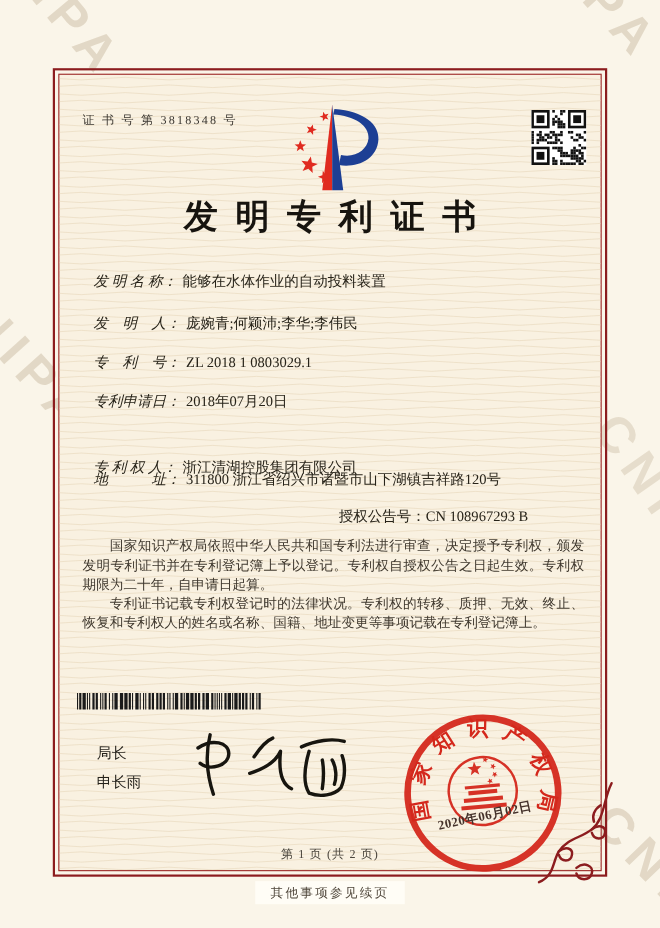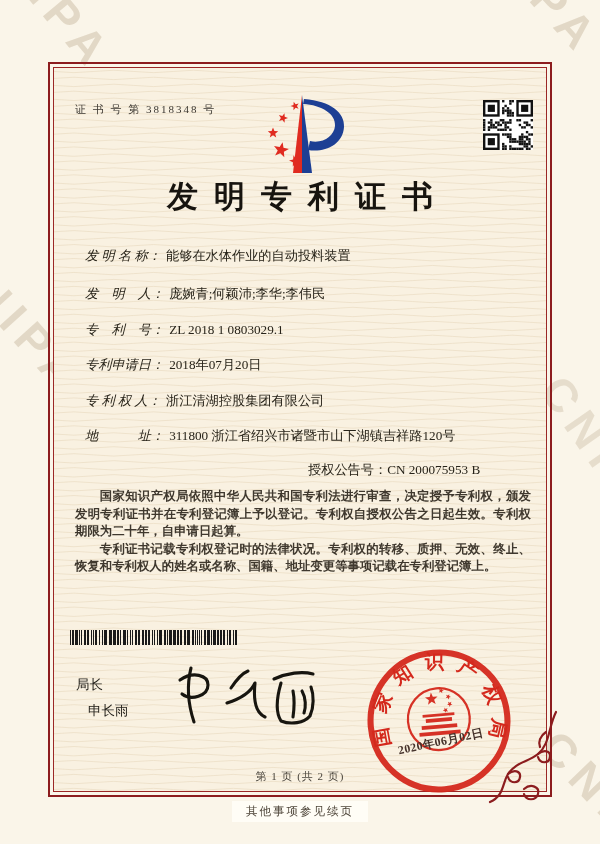--- a/index.html
+++ b/index.html
@@ -26,31 +26,31 @@
   .cert-no{position:absolute;left:75px;top:102px;font-size:11px;letter-spacing:2px;color:#3a3630;}
   .logo{position:absolute;left:252px;top:92px;}
   .qr{position:absolute;left:483px;top:100px;width:50px;height:50px;background:#fff;}
   .title{position:absolute;left:0;top:176px;width:600px;text-align:center;
          font-size:31px;font-weight:600;letter-spacing:16px;padding-left:16px;
          box-sizing:border-box;color:#17140f;}
   
   .row{position:absolute;left:85px;font-size:13.2px;white-space:nowrap;color:#272319;}
   .row .lab{display:inline-block;min-width:76px;font-style:italic;}
   .row .val{margin-left:5px;}
-  .r1{top:247px}.r2{top:285px}.r3{top:321px}.r4{top:356px}.r5{top:392px}.r6{top:427px}.r7{top:461px}
+  .r1{top:247px}.r2{top:285px}.r3{top:321px}.r4{top:356px}.r5{top:416px}.r6{top:427px}.r7{top:461px}
   .pair2{position:absolute;left:308px;top:461px;font-size:13.2px;white-space:nowrap;color:#272319;}
   
   .paras{position:absolute;left:75px;top:488px;width:456px;}
   .paras p{margin:0;font-size:12.4px;line-height:17.6px;text-indent:2em;
-           text-align:justify;color:#3f382e;font-weight:bold;}
+           text-align:justify;color:#3f382e;}
   
   .barcode{position:absolute;left:70px;top:630px;width:172px;height:15px;display:flex;}
   .barcode i{display:block;height:100%;}
   
-  .officer-title{position:absolute;left:76px;top:676px;font-size:13.5px;color:#25221c;}
+  .officer-title{position:absolute;left:88px;top:676px;font-size:13.5px;color:#25221c;}
   .officer-name{position:absolute;left:88px;top:702px;font-size:13.5px;color:#25221c;}
   .sig{position:absolute;left:163px;top:658px;}
   
   .seal{position:absolute;left:364px;top:646px;transform:rotate(-5deg);}
   .flourish{position:absolute;left:486px;top:710px;}
   
   .page-no{position:absolute;left:0;top:769px;width:600px;text-align:center;
            font-size:11px;letter-spacing:1px;color:#4a453c;}
   .note{position:absolute;left:0;top:801px;width:600px;text-align:center;}
   .note span{display:inline-block;background:#fffdf6;padding:3px 14px;
@@ -335,21 +335,21 @@
   <div class="row r4">
     <span class="lab">专利申请日：</span><span class="val">2018年07月20日</span>
   </div>
   <div class="row r5">
     <span class="lab">专 利 权 人：</span><span class="val">浙江清湖控股集团有限公司</span>
   </div>
   <div class="row r6">
     <span class="lab">地　　　址：</span><span class="val">311800 浙江省绍兴市诸暨市山下湖镇吉祥路120号</span>
   </div>
   <div class="pair2">
-    <span class="lab">授权公告号：</span><span class="val">CN 200075953 B</span>
+    <span class="lab">授权公告号：</span><span class="val">CN 108967293 B</span>
   </div>
 
   <div class="paras">
     <p>国家知识产权局依照中华人民共和国专利法进行审查，决定授予专利权，颁发发明专利证书并在专利登记簿上予以登记。专利权自授权公告之日起生效。专利权期限为二十年，自申请日起算。</p>
     <p>专利证书记载专利权登记时的法律状况。专利权的转移、质押、无效、终止、恢复和专利权人的姓名或名称、国籍、地址变更等事项记载在专利登记簿上。</p>
   </div>
 
   <div class="barcode" id="barcode">
       <i style="width: 1px; background: rgb(26, 26, 26); margin-right: 1px;"></i>
       <i style="width: 2px; background: rgb(26, 26, 26); margin-right: 1px;"></i>

